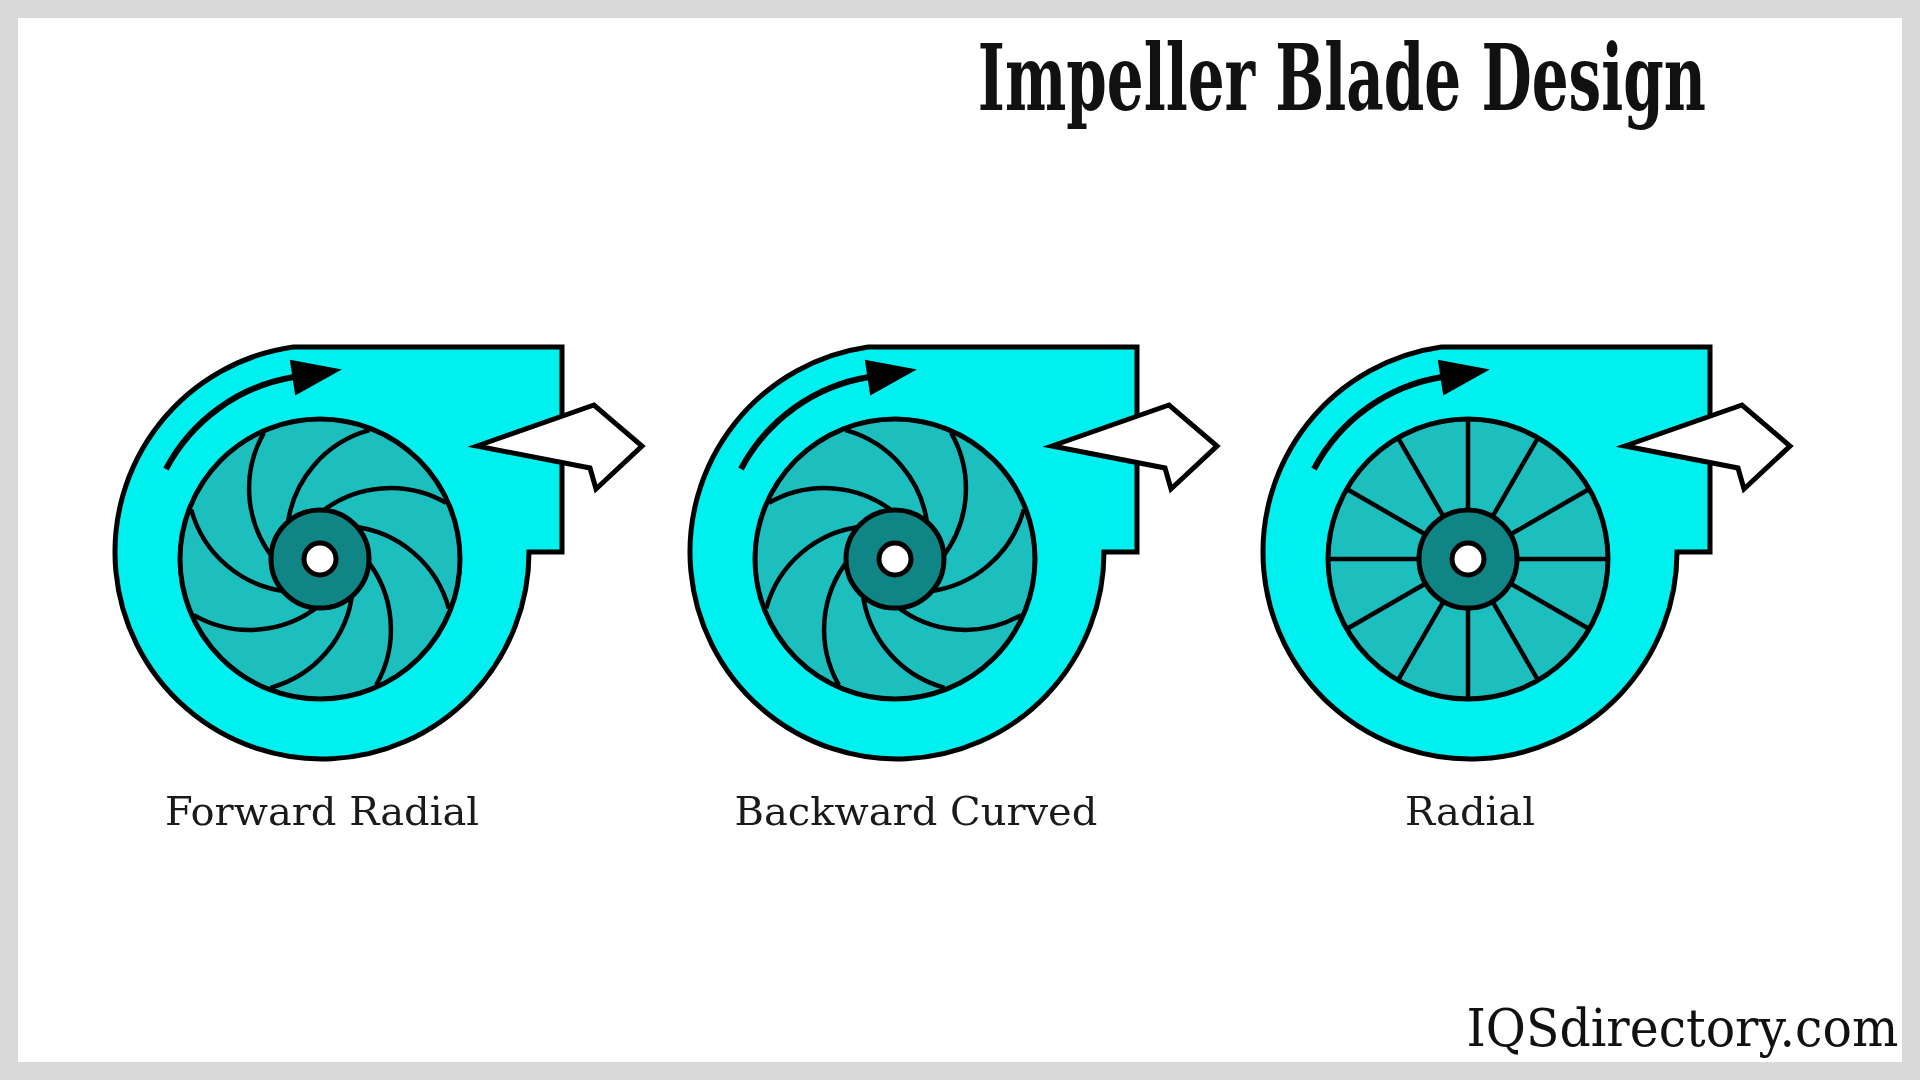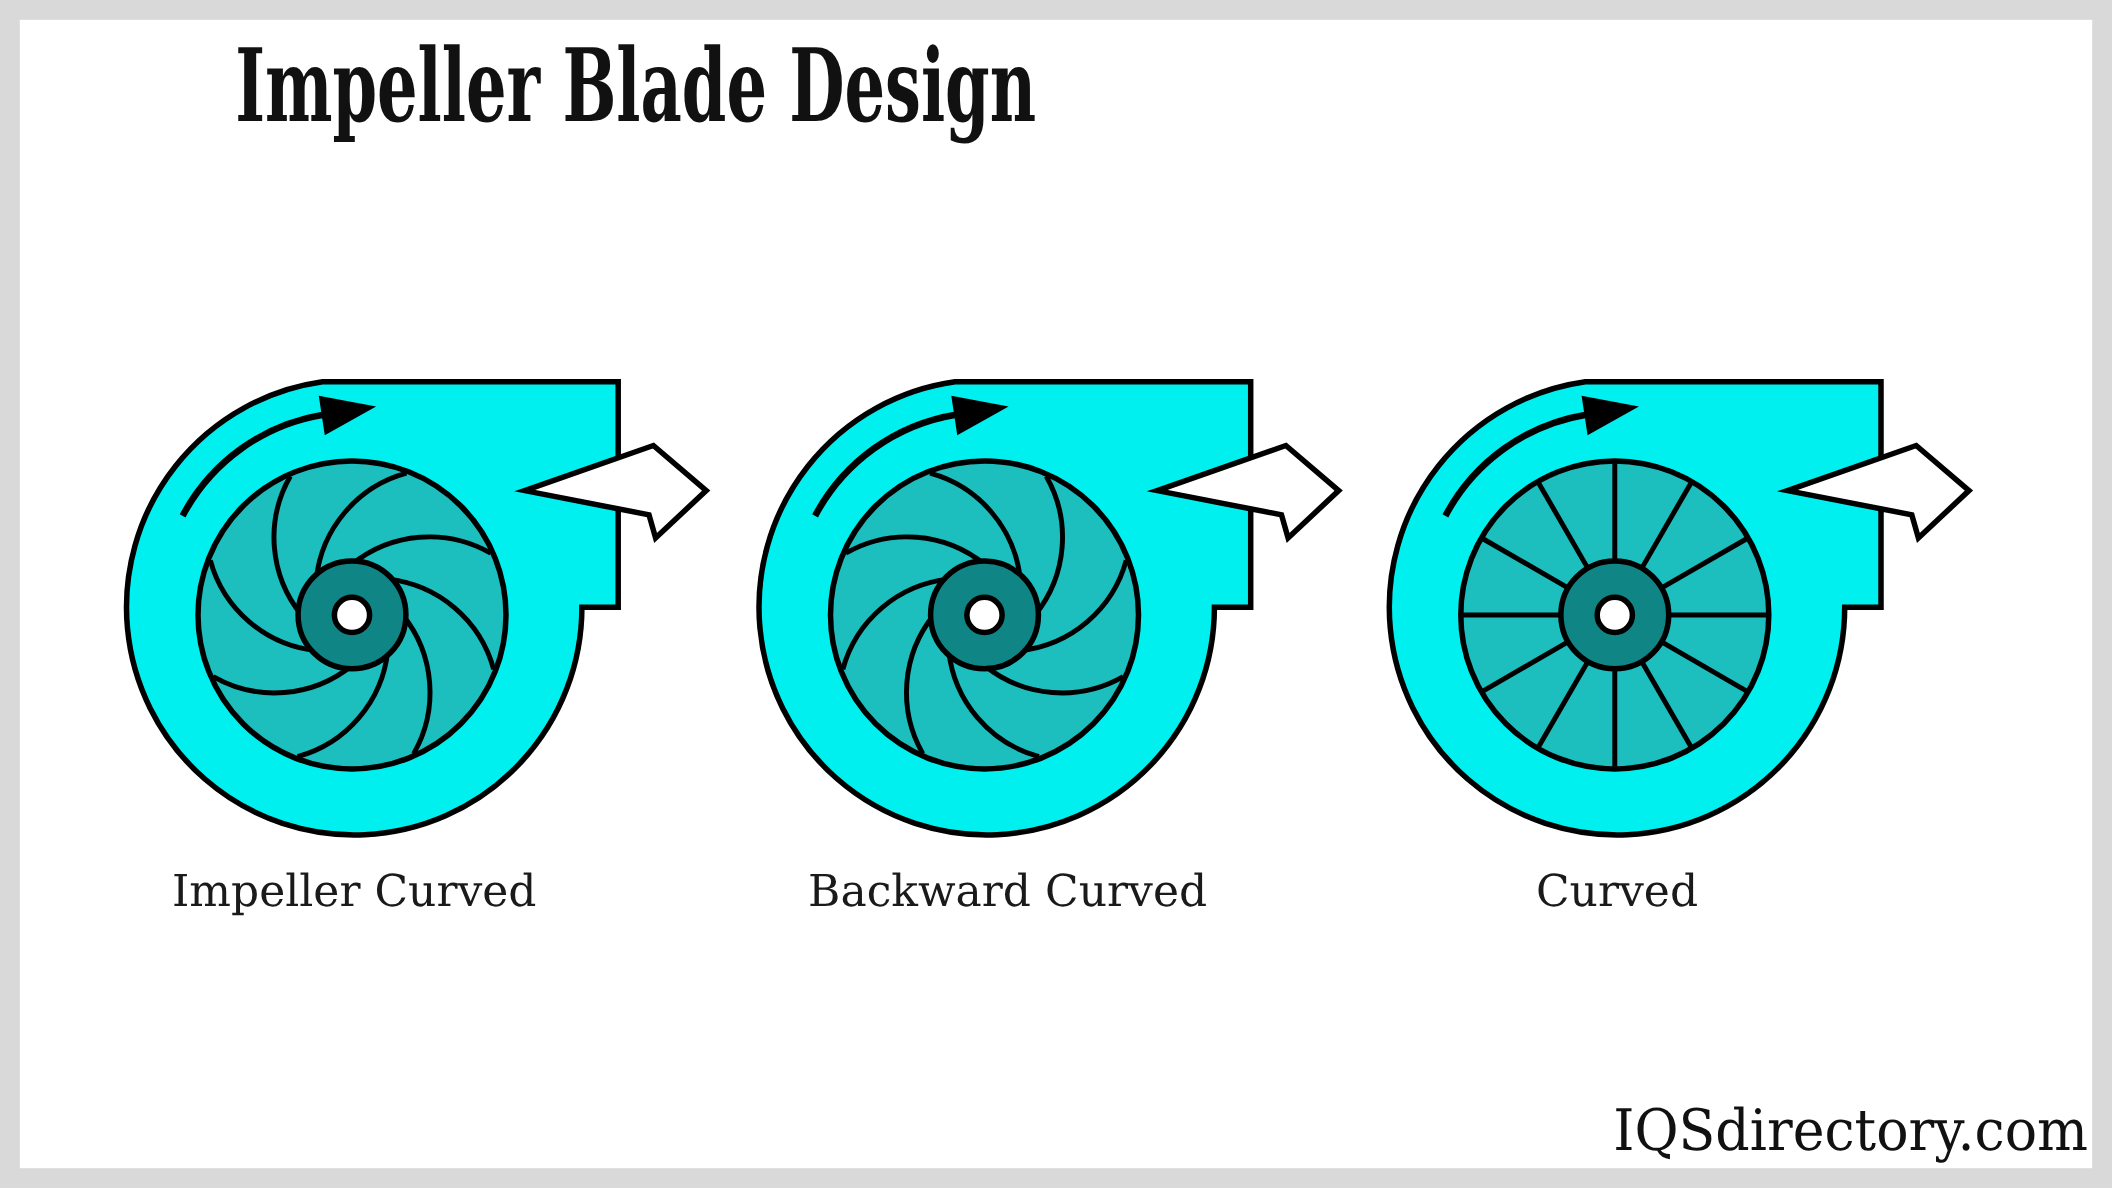--- a/index.html
+++ b/index.html
@@ -11,21 +11,21 @@
     font-family:"DejaVu Serif", serif;
   }
   .canvas{
     position:absolute;
     left:18px;top:18px;right:18px;bottom:18px;
     background:#ffffff;
   }
   .title{
     position:absolute;
     top:28px;left:0;width:100%;
-    text-align:left;
+    text-align:right;
     font-size:92px;
     font-weight:bold;
     color:#111111;
     line-height:1.1;
     white-space:nowrap;
   }
   .title-inner{
     display:inline-block;
     transform:scaleX(0.63);
   }
@@ -126,18 +126,18 @@
             <line x1="-39.8" y1="-23.0" x2="-119.5" y2="-69.0"></line>
             <line x1="-23.0" y1="-39.8" x2="-69.0" y2="-119.5"></line>
           </g>
           <circle cx="0" cy="0" r="49" fill="#108585" stroke="#000000" stroke-width="5"></circle>
           <circle cx="0" cy="0" r="16" fill="#ffffff" stroke="#000000" stroke-width="5"></circle>
         </g>
         <path d="M 155,-106 L 272,-147 L 320,-106 L 274,-63 L 268,-84 Z" fill="#ffffff" stroke="#000000" stroke-width="5" stroke-linejoin="miter"></path>
       </g>
     </svg>
 
-  <div class="unit-label label-0">Impeller Curved</div>
+  <div class="unit-label label-0">Forward Radial</div>
   <div class="unit-label label-1">Backward Curved</div>
-  <div class="unit-label label-2">Curved</div>
+  <div class="unit-label label-2">Radial</div>
 
   <div class="watermark">IQSdirectory.com</div>
 </div>
 
 </body></html>

